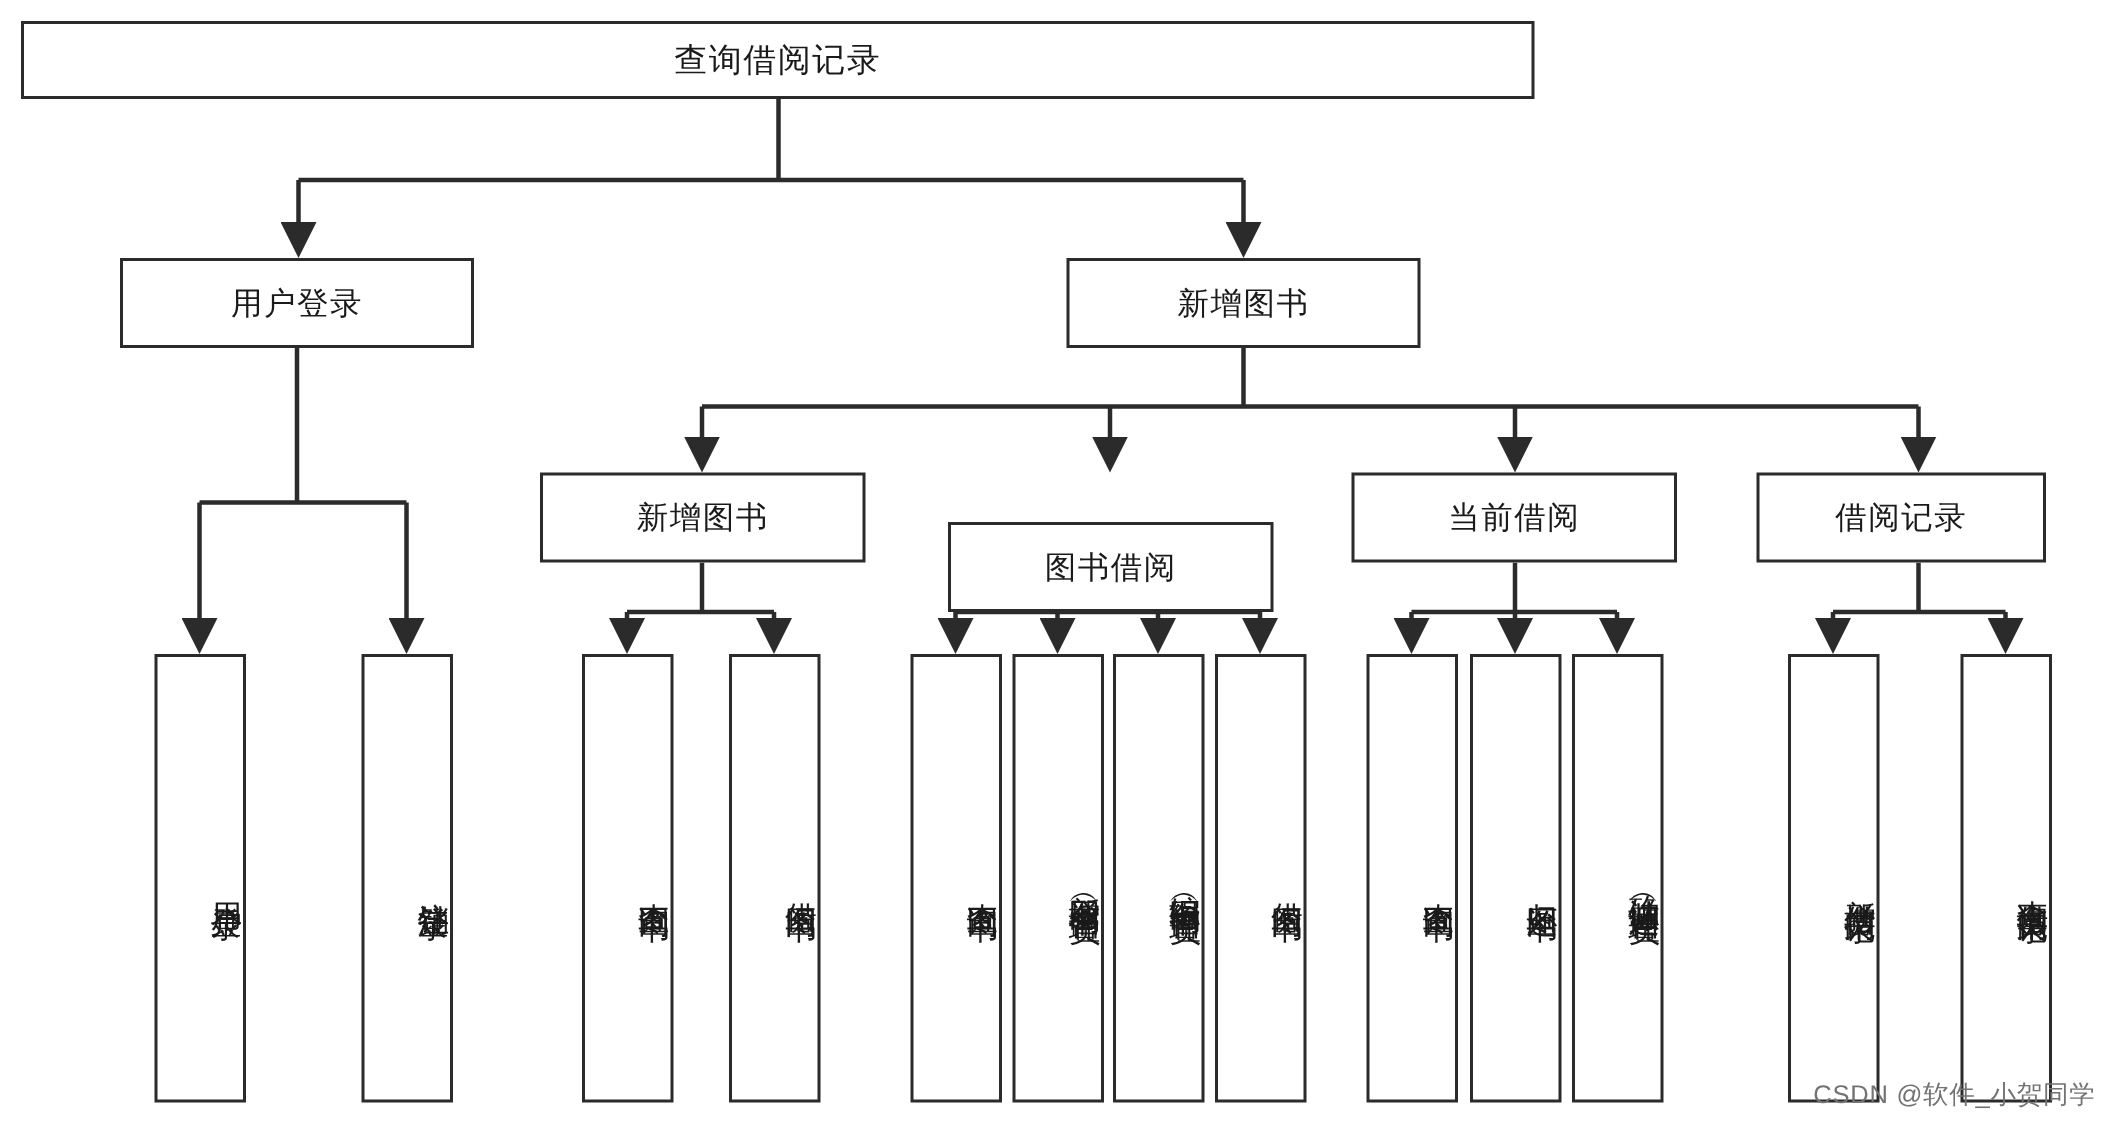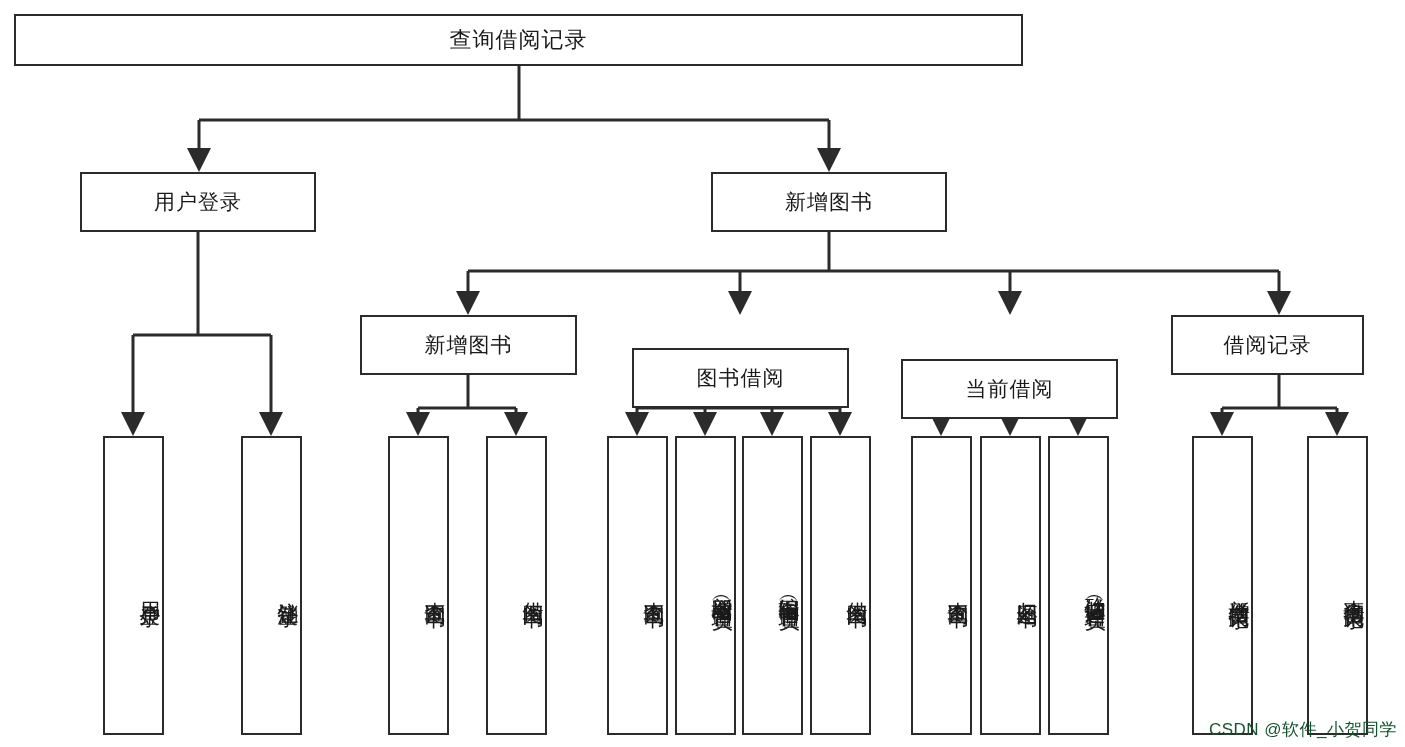--- a/index.html
+++ b/index.html
@@ -59,21 +59,21 @@
   }
   .node .lbl {
     display: block;
     white-space: pre-line;
   }
   .watermark {
     position: absolute;
     right: 8px;
     bottom: 6px;
     font-size: 17px;
-    color: #14532d;
+    color: #737373;
     letter-spacing: 0.5px;
     z-index: 5;
     white-space: nowrap;
     margin-left: 40px;
   }
 </style>
 </head>
 <body>
 
 <div id="canvas">
@@ -141,21 +141,21 @@
   <div class="node h" style="left:711px; top:172px; width:236px; height:60px;">
     <span class="lbl">新增图书</span>
   </div>
 
   <div class="node h" style="left:360px; top:315px; width:217px; height:60px;">
     <span class="lbl">新增图书</span>
   </div>
   <div class="node h" style="left:632px; top:315px; width:217px; height:60px;margin-top:33px;">
     <span class="lbl">图书借阅</span>
   </div>
-  <div class="node h" style="left:901px; top:315px; width:217px; height:60px;margin-top:44px;">
+  <div class="node h" style="left:901px; top:315px; width:217px; height:60px;">
     <span class="lbl">当前借阅</span>
   </div>
   <div class="node h" style="left:1171px; top:315px; width:193px; height:60px;">
     <span class="lbl">借阅记录</span>
   </div>
 
   <div class="node v" style="left:103px; top:436px; width:61px; height:299px;">
     <span class="lbl">用户登录</span>
   </div>
   <div class="node v" style="left:241px; top:436px; width:61px; height:299px;">

